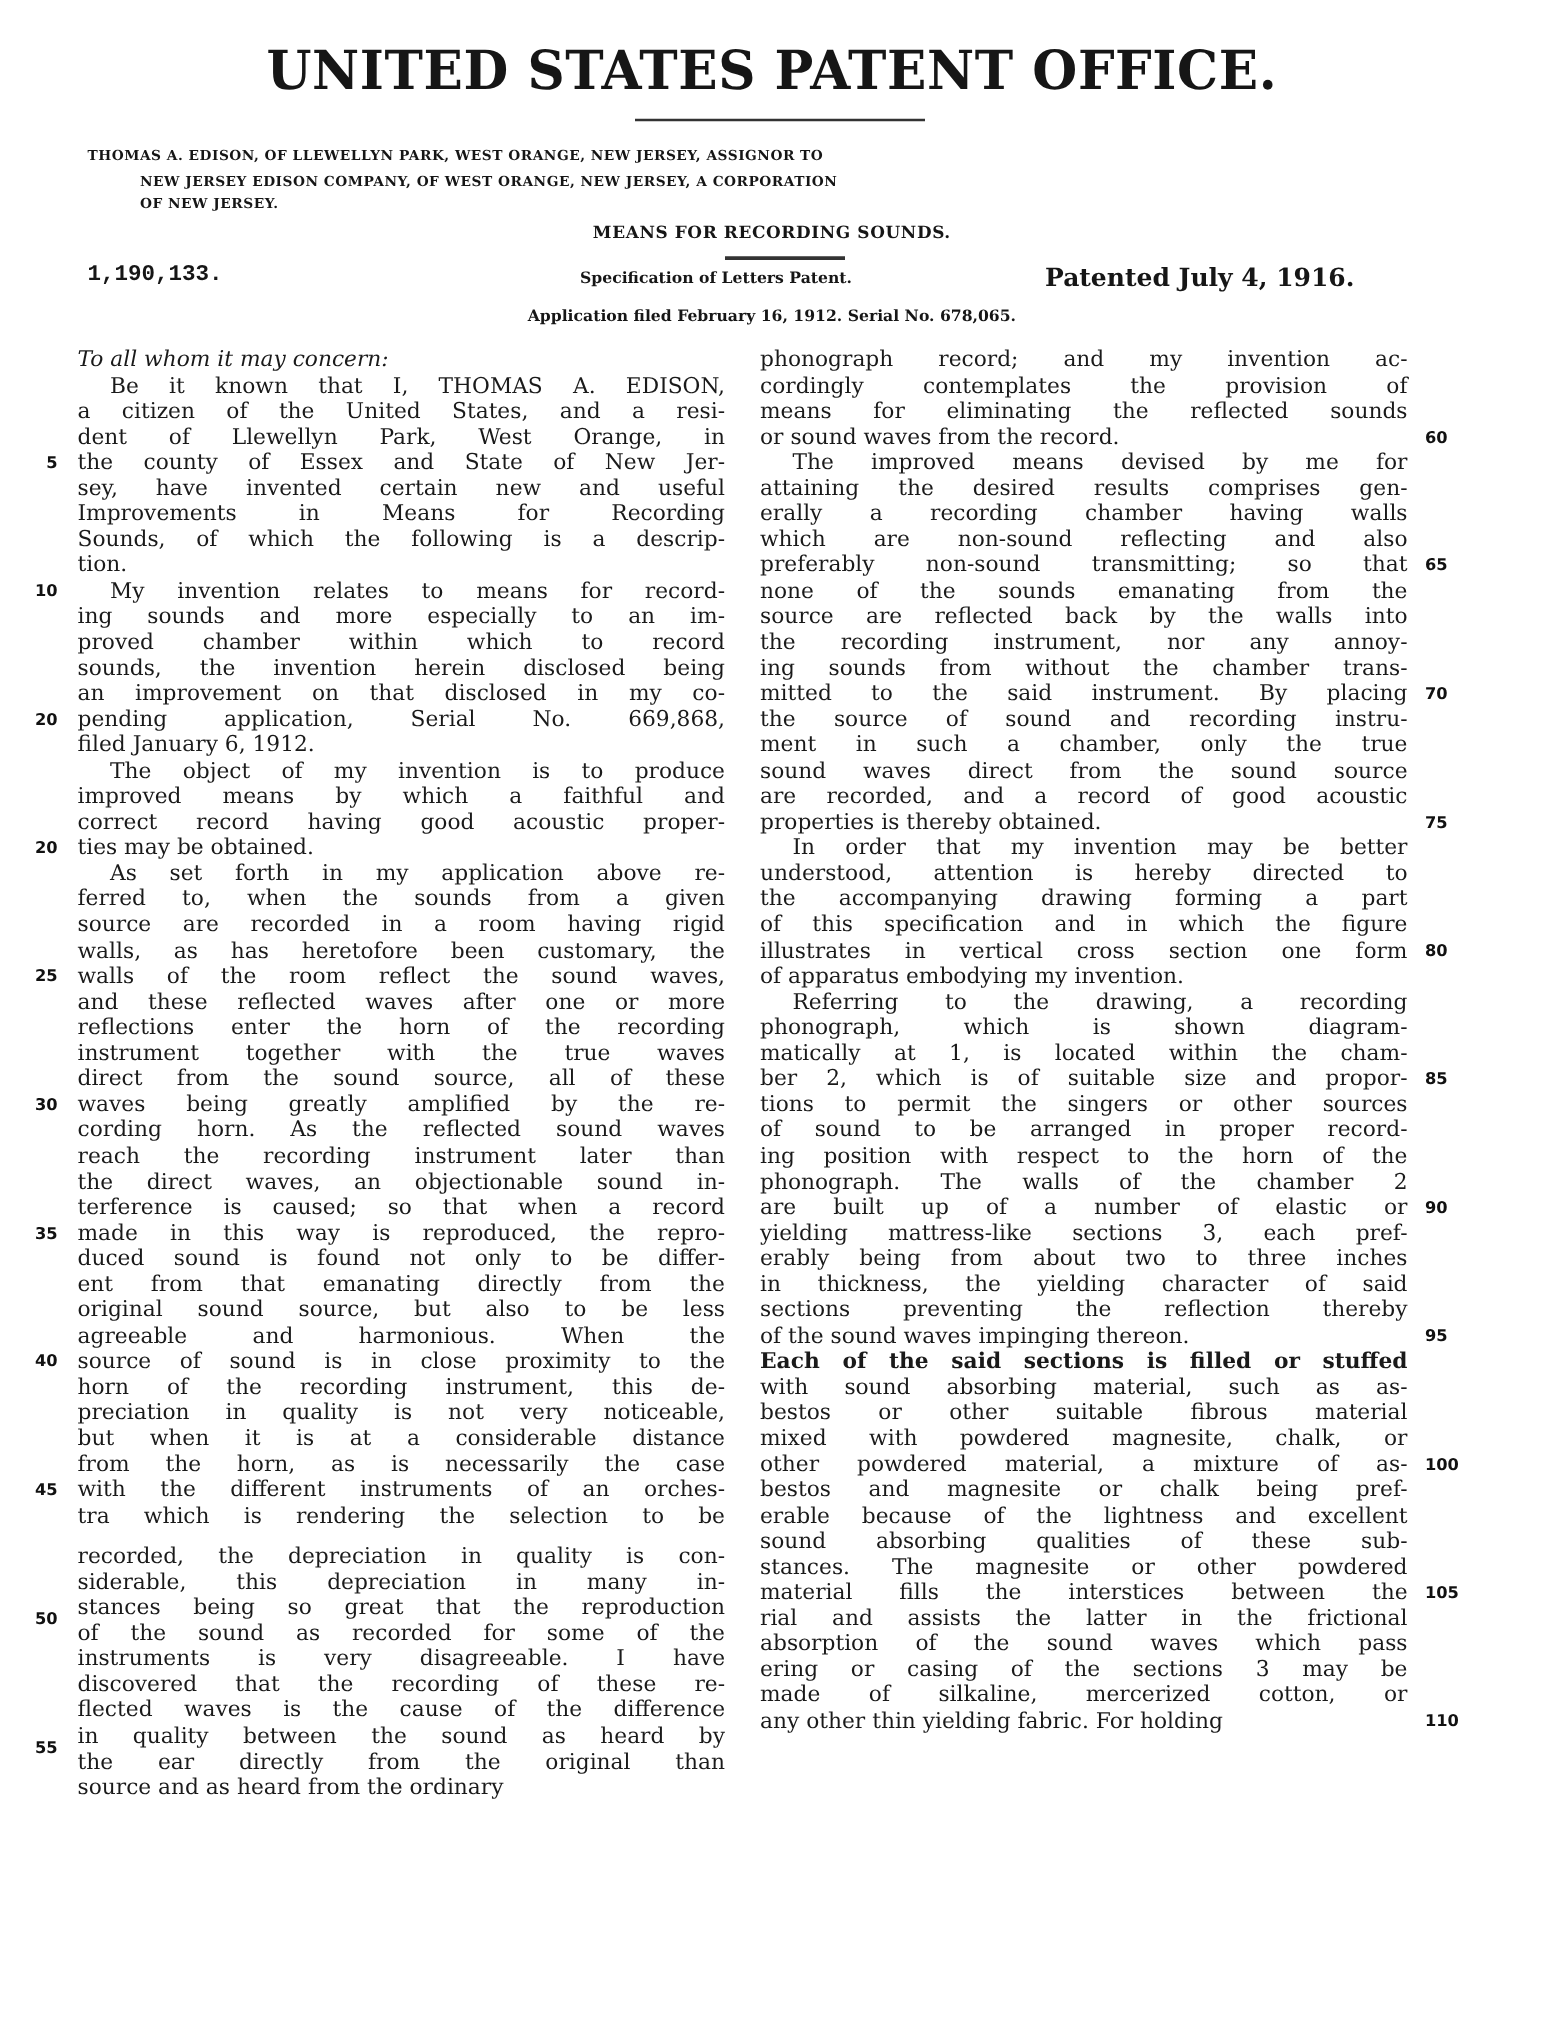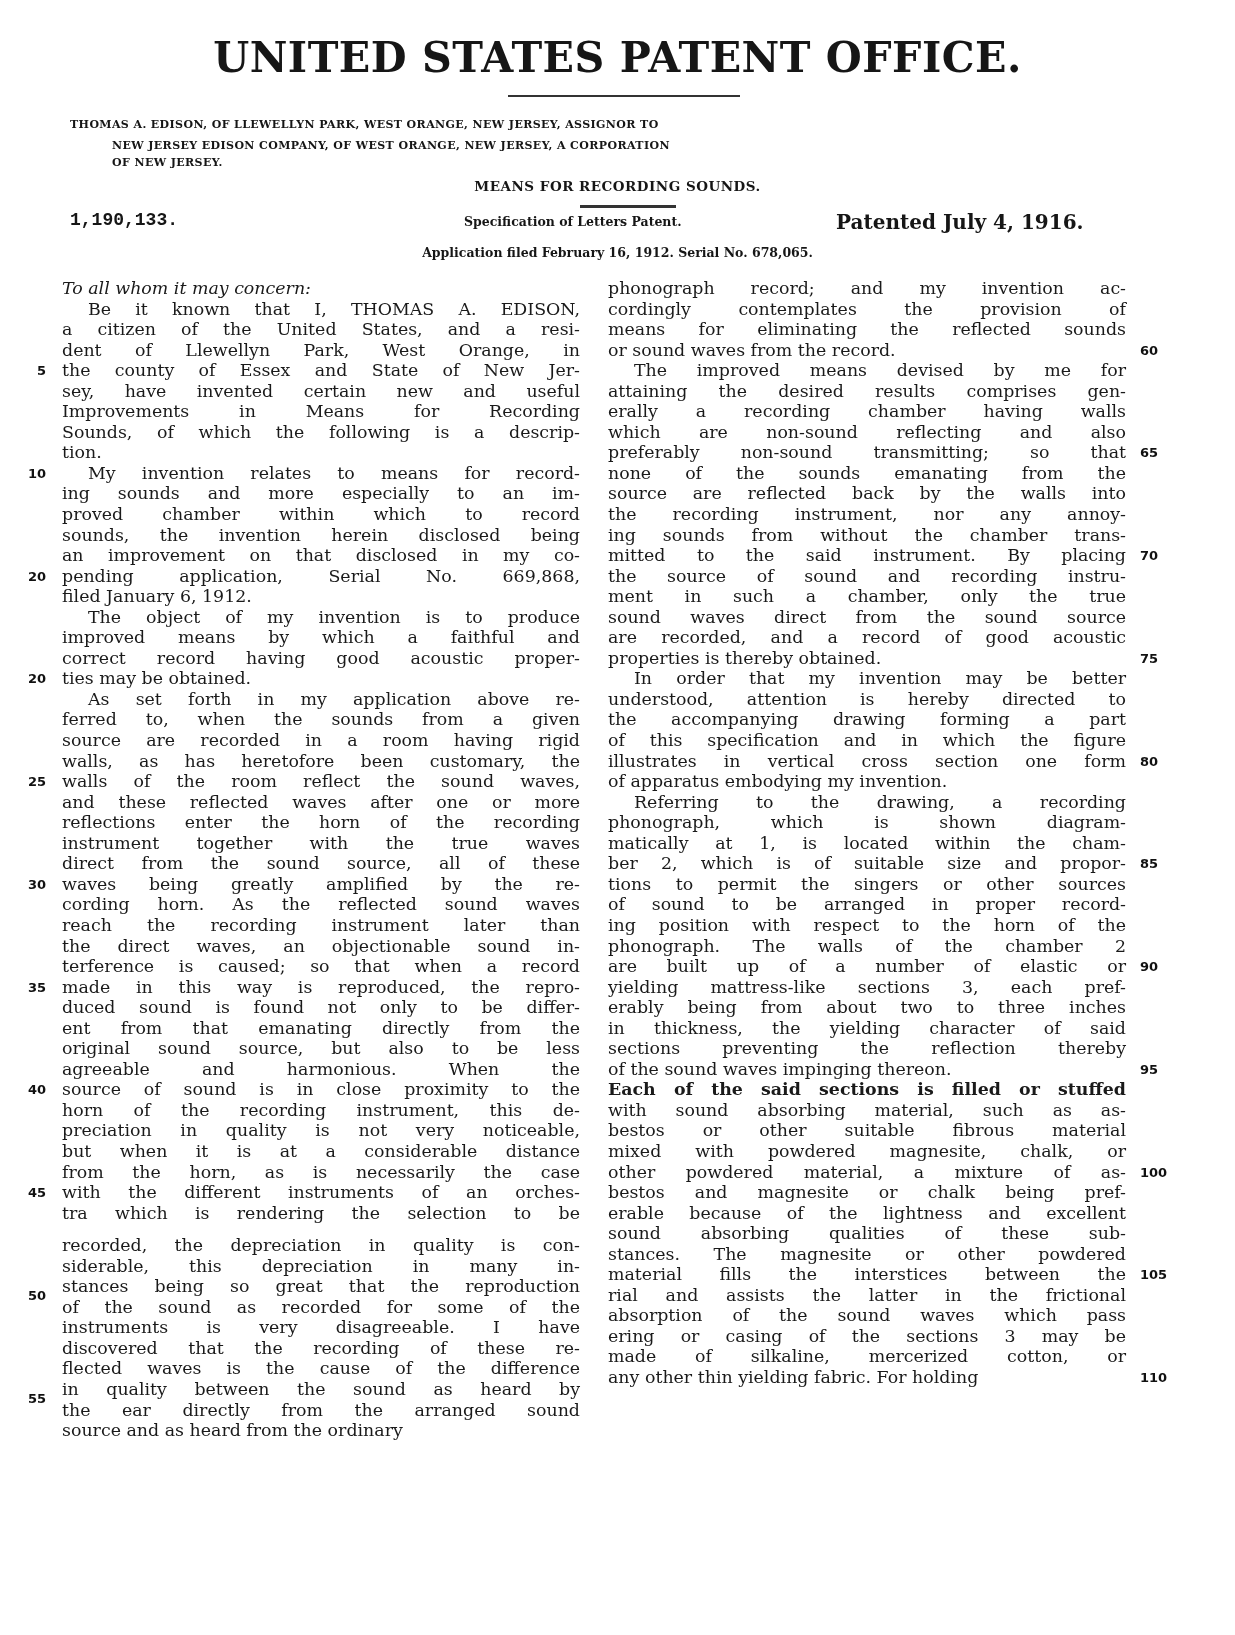--- a/index.html
+++ b/index.html
@@ -108,21 +108,21 @@
       <span class="line" style="display: block;">with the different instruments of an orches-</span>
       <span class="line" style="display: block;">tra which is rendering the selection to be</span>
       <span class="line" style="display: block; margin-top: 12px;">recorded, the depreciation in quality is con-</span>
       <span class="line" style="display: block;">siderable, this depreciation in many in-</span>
       <span class="line" style="display: block;">stances being so great that the reproduction</span>
       <span class="line" style="display: block;">of the sound as recorded for some of the</span>
       <span class="line" style="display: block;">instruments is very disagreeable.  I have</span>
       <span class="line" style="display: block;">discovered that the recording of these re-</span>
       <span class="line" style="display: block;">flected waves is the cause of the difference</span>
       <span class="line" style="display: block;">in quality between the sound as heard by</span>
-      <span class="line" style="display: block;">the ear directly from the arranged sound</span>
+      <span class="line" style="display: block;">the ear directly from the original than</span>
       <span class="line last" style="display: block;">source and as heard from the ordinary</span>
     </div>
   <div class="col col-right" id="col-right">
       <span class="line" style="display: block;">phonograph record; and my invention ac-</span>
       <span class="line" style="display: block;">cordingly contemplates the provision of</span>
       <span class="line" style="display: block;">means for eliminating the reflected sounds</span>
       <span class="line last" style="display: block;">or sound waves from the record.</span>
       <span class="line indent" style="display: block;">The improved means devised by me for</span>
       <span class="line" style="display: block;">attaining the desired results comprises gen-</span>
       <span class="line" style="display: block;">erally a recording chamber having walls</span>

